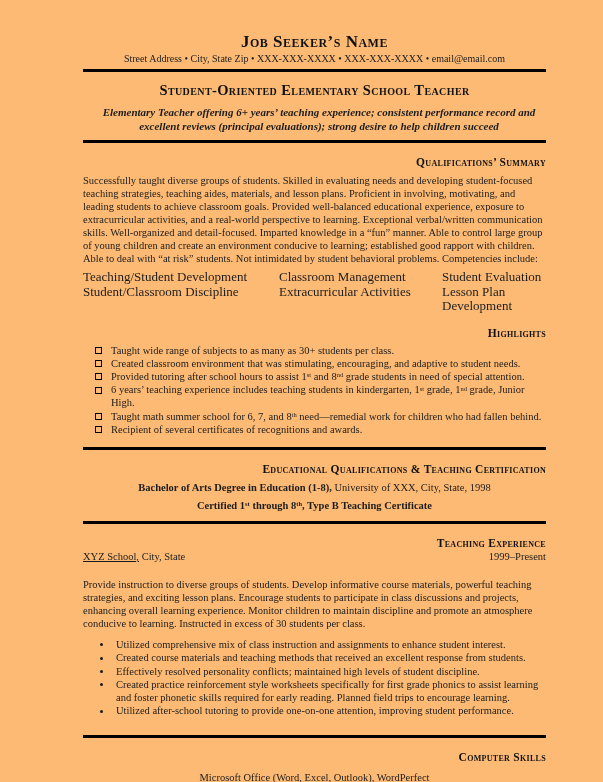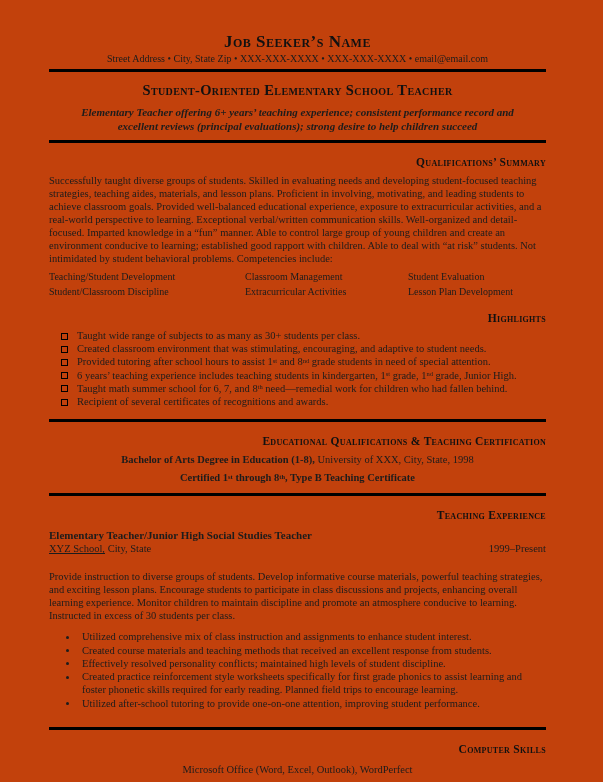--- a/index.html
+++ b/index.html
@@ -1,19 +1,19 @@
 <!DOCTYPE html>
 <html><head>
 <meta charset="utf-8">
 <style>
   html, body { margin: 0; padding: 0; background: #ffffff; }
   .page {
     width: 603px; height: 782px; box-sizing: border-box;
-    margin: 0 auto; background: #c2410c; overflow: hidden;
-    padding: 33px 57px 0 49px;
+    margin: 0 auto; background: #fdba74; overflow: hidden;
+    padding: 33px 57px 0 83px;
     font-family: "Liberation Serif", "DejaVu Serif", serif;
     color: #1c1c1c;
   }
   .name {
     text-align: center; font-variant: small-caps; font-weight: bold;
     font-size: 17px; line-height: 17px; letter-spacing: 0.5px; color: #111;
   }
   .contact { text-align: center; font-size: 10px; line-height: 12px; margin-top: 3px; }
   .rule { border: 0; border-top: 3px solid #000; margin: 4px 0 0 0; }
   .headline {
@@ -25,21 +25,21 @@
     font-size: 11px; line-height: 13.5px; margin: 7px auto 0; width: 472px;
   }
   .rule-2 { margin-top: 7px; }
   .sec-h {
     text-align: right; font-variant: small-caps; font-weight: bold;
     font-size: 11.5px; line-height: 14px; margin: 12px 0 0 0; letter-spacing: 0.3px; color: #111;
   }
   .body-text { font-size: 10.5px; line-height: 13px; margin: 5px 0 0 0; }
   .competencies {
     display: grid; grid-template-columns: 196px 163px auto;
-    font-size: 10px; line-height: 14.5px; margin-top: 5px;
+    font-size: 13px; line-height: 14.5px; margin-top: 5px;
   }
   ul.blist { list-style: none; margin: 4px 0 0 0; padding: 0; font-size: 10.5px; }
   ul.blist li { position: relative; padding-left: 28px; line-height: 13.2px; }
   ul.sq-list li::before {
     content: ""; position: absolute; left: 12px; top: 3.5px;
     width: 5px; height: 5px; border: 1px solid #000; background: transparent;
   }
   ul.dot-list { margin-top: 8px; }
   ul.dot-list li { padding-left: 33px; line-height: 13.3px; }
   ul.dot-list li::before {
@@ -104,21 +104,20 @@
     <div class="edu-line">
       <span class="bold">Bachelor of Arts Degree in Education (1-8),</span><span> University of XXX, City, State, 1998</span>
     </div>
     <div class="cert-line"><span>Certified 1</span><sup>st</sup><span> through 8</span><sup>th</sup><span>, Type B Teaching Certificate</span></div>
   </div>
 
   <hr class="rule rule-4">
 
   <div>
     <div class="sec-h">Teaching Experience</div>
-    <div class="job-title">Elementary Teacher/Junior High Social Studies Teacher</div>
     <div class="job-meta">
       <span>
         <span class="employer">XYZ School,</span><span> City, State</span>
       </span>
       <span>1999–Present</span>
     </div>
     <p class="body-text exp-summary">Provide instruction to diverse groups of students. Develop informative course materials, powerful teaching strategies, and exciting lesson plans. Encourage students to participate in class discussions and projects, enhancing overall learning experience. Monitor children to maintain discipline and promote an atmosphere conducive to learning. Instructed in excess of 30 students per class.</p>
     <ul class="blist dot-list">
         <li><span>Utilized comprehensive mix of class instruction and assignments to enhance student interest.</span></li>
         <li><span>Created course materials and teaching methods that received an excellent response from students.</span></li>

